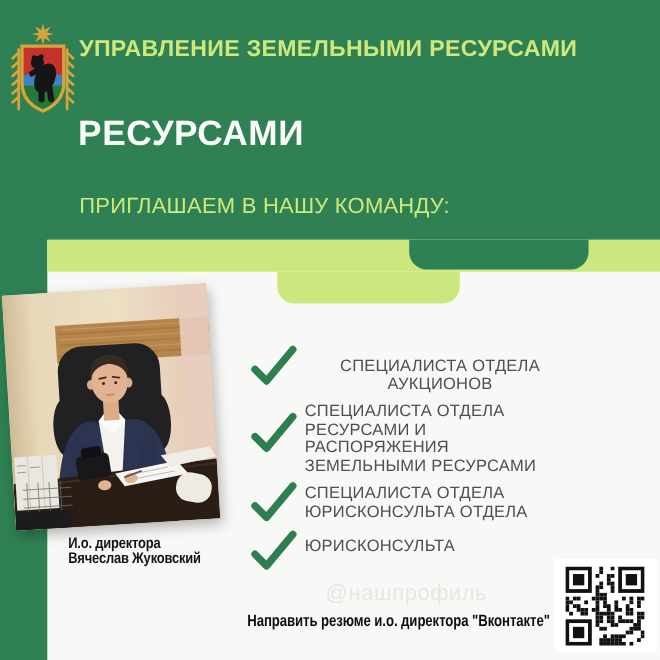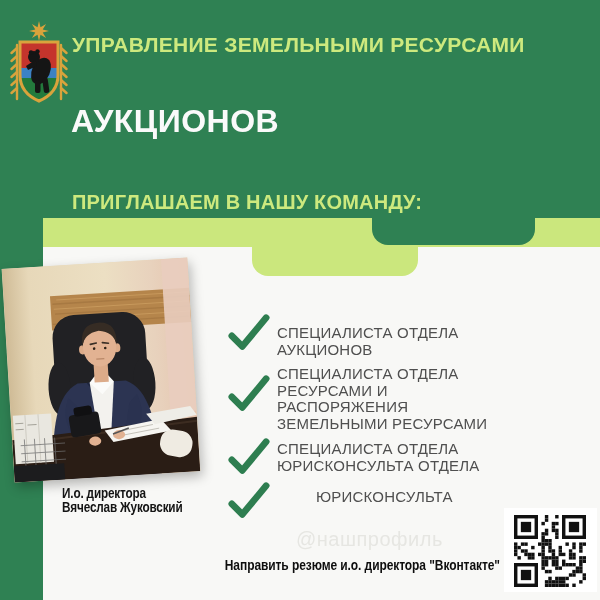--- a/index.html
+++ b/index.html
@@ -15,22 +15,22 @@
   .emblem{left:10px;top:20px;width:58px;height:86px;}
   .org-title{
     left:72px;top:33px;width:480px;
     font-size:21px;font-weight:bold;color:#CDE97E;letter-spacing:.3px;
   }
   .page-title{
     left:71px;top:103px;
     font-size:32px;font-weight:bold;color:#FAFAFA;letter-spacing:.5px;
   }
   .invite-line{
-    left:72px;top:191px;
-    font-size:20px;font-weight:bold;color:#CDE97E;letter-spacing:.2px;
+    left:72px;top:177px;
+    font-size:20px;font-weight:normal;color:#CDE97E;letter-spacing:.2px;
   }
 
   
   .card{left:43px;top:218px;width:557px;height:382px;background:#F8F8F6;}
   .card-topbar{position:absolute;left:0;top:0;width:557px;height:29px;background:#CBE77D;}
   .card-notch{
     position:absolute;left:329px;top:0;width:163px;height:27px;
     background:#2F8153;border-radius:0 0 16px 16px;
   }
   .card-subtab{
@@ -55,24 +55,24 @@
   
   .check{width:42px;height:40px;}
   .chk-1{left:228px;top:313px;}
   .chk-2{left:228px;top:374px;}
   .chk-3{left:228px;top:437px;}
   .chk-4{left:228px;top:481px;}
   .vac{
     width:246px;left:277px;
     font-size:15px;color:#4F4F4F;line-height:16.5px;letter-spacing:.2px;
   }
-  .vac-1{top:325px;}
+  .vac-1{top:325px;text-align:center;}
   .vac-2{top:366px;}
   .vac-3{top:441px;}
-  .vac-4{top:489px;margin-left:39px;}
+  .vac-4{top:489px;}
 
   
   .watermark{
     left:296px;top:528px;
     font-size:20px;color:#E6E6E2;letter-spacing:.5px;
   }
   .cta{
     top:556px;right:100px;white-space:nowrap;
     font-size:15px;font-weight:bold;color:#0E0E0E;
     transform:scaleX(.8);transform-origin:right top;letter-spacing:-.1px;
@@ -111,21 +111,21 @@
         <path d="M25 40 L16 46 L18 50 L27 46 Z"></path>
         <rect x="25" y="60" width="5.5" height="13" rx="2"></rect>
         <rect x="33" y="58" width="5.5" height="15" rx="2" transform="rotate(-8 35 65)"></rect>
       </g>
     </g>
     <path d="M10 22 H48 V55 Q48 73 29 81 Q10 73 10 55 Z" fill="none" stroke="#D9A33C" stroke-width="3"></path>
   </svg>
 </div>
 
 <div class="abs org-title">УПРАВЛЕНИЕ ЗЕМЕЛЬНЫМИ РЕСУРСАМИ</div>
-<div class="abs page-title">АУКЦИОНОВ</div>
+<div class="abs page-title">РЕСУРСАМИ</div>
 <div class="abs invite-line">ПРИГЛАШАЕМ В НАШУ КОМАНДУ:</div>
 
 <div class="abs card">
   <div class="card-topbar"></div>
   <div class="card-notch"></div>
   <div class="card-subtab"></div>
 </div>
 
 <div class="abs photo">
   <svg width="186" height="214" viewBox="0 0 184 212">

